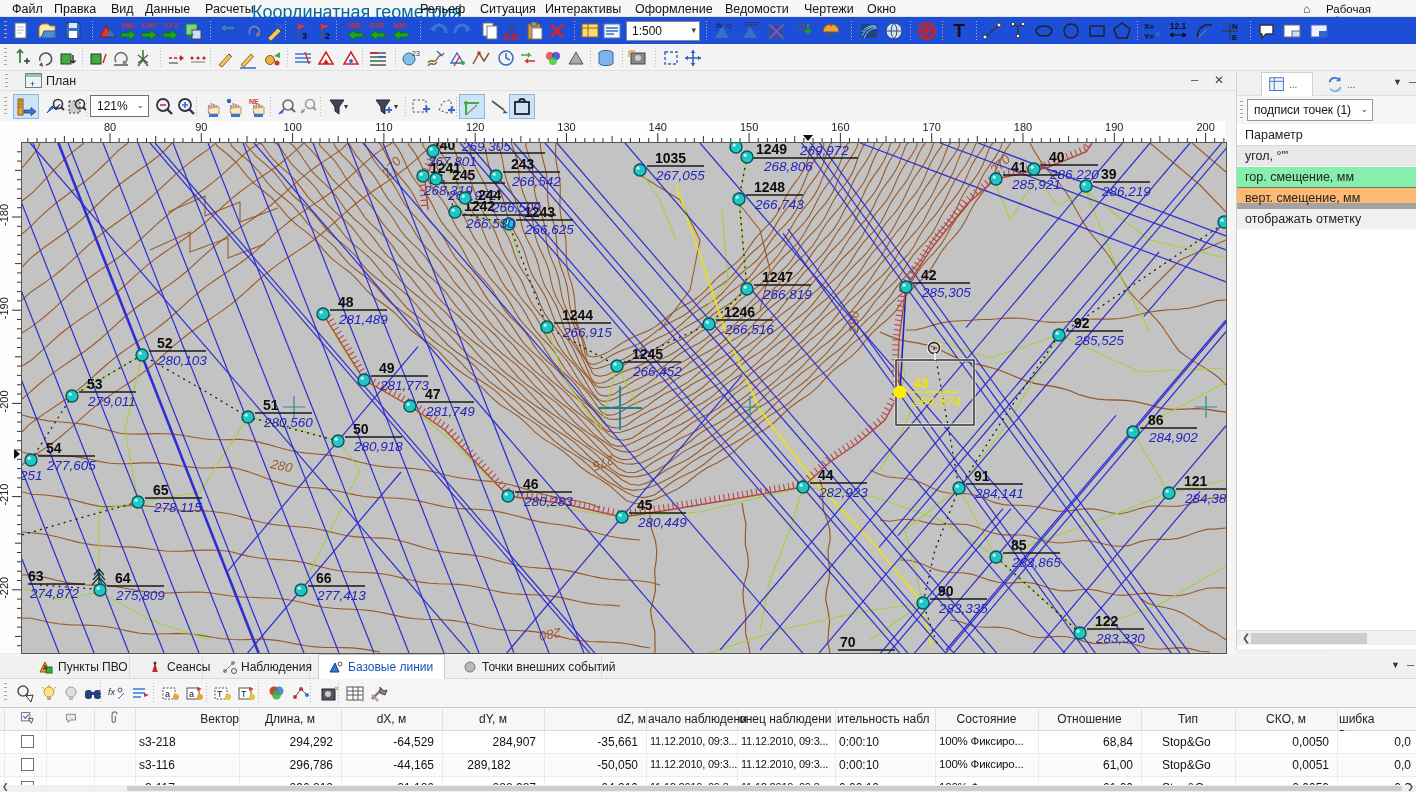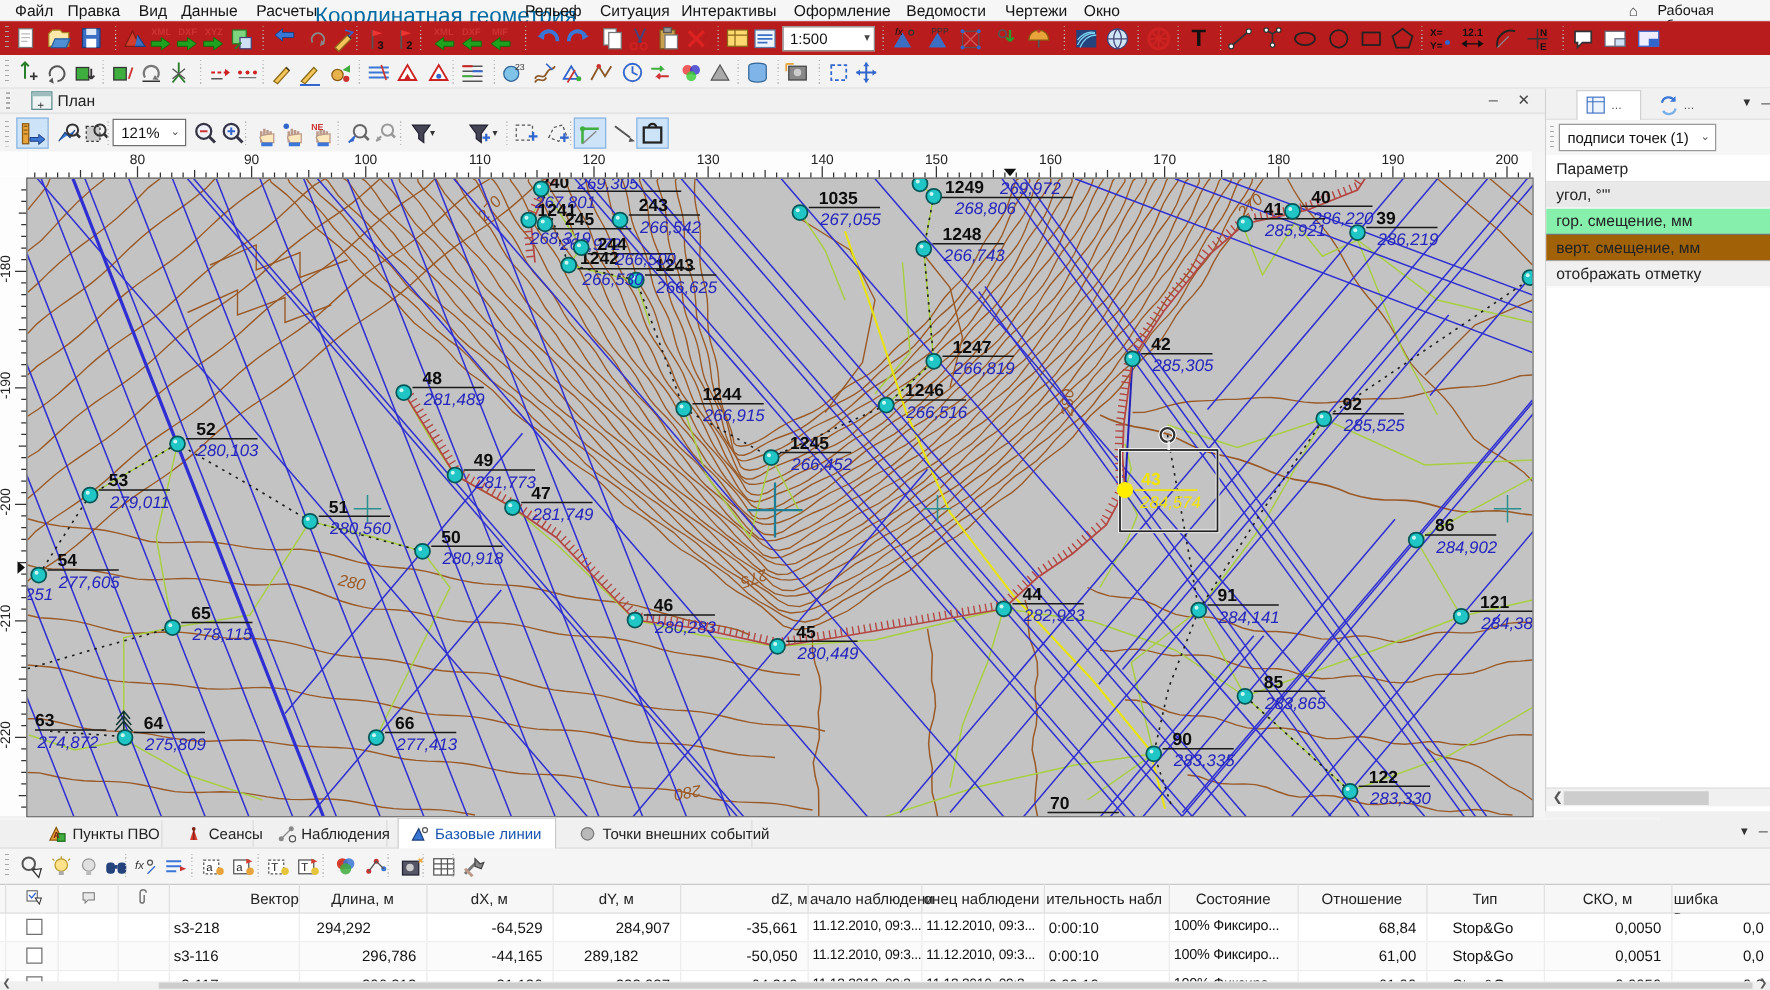--- a/index.html
+++ b/index.html
@@ -18,21 +18,21 @@
     <div class="abs" style="left:420px;top:2px;font-size:12.5px;color:#141414">Рельеф</div>
     <div class="abs" style="left:480px;top:2px;font-size:12.5px;color:#141414">Ситуация</div>
     <div class="abs" style="left:545px;top:2px;font-size:12.5px;color:#141414">Интерактивы</div>
     <div class="abs" style="left:635px;top:2px;font-size:12.5px;color:#141414">Оформление</div>
     <div class="abs" style="left:725px;top:2px;font-size:12.5px;color:#141414">Ведомости</div>
     <div class="abs" style="left:804px;top:2px;font-size:12.5px;color:#141414">Чертежи</div>
     <div class="abs" style="left:867px;top:2px;font-size:12.5px;color:#141414">Окно</div>
     <div class="abs" style="left:1303px;top:2px;font-size:12px;color:#333">⌂</div>
     <div class="abs" style="left:1326px;top:3px;font-size:11.5px;color:#141414">Рабочая область<span style="font-size:8px">▾</span></div>
   </div>
-<div class="abs" style="left:0;top:17px;width:1416px;height:27px;background:#b91c1c">
+<div class="abs" style="left:0;top:17px;width:1416px;height:27px;background:#1d4ed8">
     <div class="grip" style="left:4px;top:4px;height:19px"></div>
     <svg class="abs" style="left:10px;top:3px" width="22" height="22" viewBox="0 0 22 22">
       <rect x="5" y="3" width="11" height="15" fill="#fff" stroke="#777"></rect>
       <path d="M7 7h7M7 10h7M7 13h5" stroke="#bbb" stroke-width="1"></path>
     </svg>
     <svg class="abs" style="left:36px;top:3px" width="22" height="22" viewBox="0 0 22 22">
       <path d="M3 7l3-3h6l2 2h5v11H3z" fill="#ffe9a8" stroke="#a98326"></path>
       <path d="M5 18l3-7h12l-3 7z" fill="#4f8fd4" stroke="#2a5c9e"></path>
     </svg>
     <svg class="abs" style="left:62px;top:3px" width="22" height="22" viewBox="0 0 22 22">
@@ -913,21 +913,21 @@
     </div>
     <div class="abs" style="left:0;top:53px;width:180px;height:22px;background:#fff;border-bottom:1px solid #d9d9d9">
       <span style="position:absolute;left:8px;top:4px;font-size:12.5px;color:#222">Параметр</span>
     </div>
     <div class="abs" style="left:0;top:75px;width:180px;height:21px;background:#e9e9e9;border-bottom:1px solid #fbfbfb">
       <span style="position:absolute;left:8px;top:3px;font-size:12.5px;color:#222">угол, °'"</span>
     </div>
     <div class="abs" style="left:0;top:96px;width:180px;height:21px;background:#86efac;border-bottom:1px solid #737373">
       <span style="position:absolute;left:8px;top:3px;font-size:12.5px;color:#222">гор. смещение, мм</span>
     </div>
-    <div class="abs" style="left:0;top:117px;width:180px;height:21px;background:#a16207;border-bottom:1px solid #a3a3a3">
+    <div class="abs" style="left:0;top:117px;width:180px;height:21px;background:#fdba74;border-bottom:6px solid #a3a3a3">
       <span style="position:absolute;left:8px;top:3px;font-size:12.5px;color:#222">верт. смещение, мм</span>
     </div>
     <div class="abs" style="left:0;top:138px;width:180px;height:21px;background:#f0f0f0;border-bottom:1px solid #fbfbfb">
       <span style="position:absolute;left:8px;top:3px;font-size:12.5px;color:#222">отображать отметку</span>
     </div>
     <div class="abs" style="left:0;top:559px;width:180px;height:15px;background:#f0f0f0;border-top:1px solid #e0e0e0">
       <span style="position:absolute;left:5px;top:1px;font-size:10px;color:#555">❮</span>
       <div class="abs" style="left:14px;top:2px;width:116px;height:11px;background:#cdcdcd"></div>
     </div>
   </div>
@@ -1105,21 +1105,21 @@
       <div class="abs" style="left:646px;top:0;width:1px;height:23px;background:#ececec"></div>
       <div class="abs" style="left:737px;top:0;width:1px;height:23px;background:#ececec"></div>
       <div class="abs" style="left:835px;top:0;width:1px;height:23px;background:#ececec"></div>
       <div class="abs" style="left:935px;top:0;width:1px;height:23px;background:#ececec"></div>
       <div class="abs" style="left:1038px;top:0;width:1px;height:23px;background:#ececec"></div>
       <div class="abs" style="left:1141px;top:0;width:1px;height:23px;background:#ececec"></div>
       <div class="abs" style="left:1235px;top:0;width:1px;height:23px;background:#ececec"></div>
       <div class="abs" style="left:1337px;top:0;width:1px;height:23px;background:#ececec"></div>
       <div class="abs" style="left:21px;top:4px;width:13px;height:13px;background:#fff;border:1px solid #707070"></div>
       <div class="abs" style="left:139px;top:4px;font-size:12px;color:#111">s3-218</div>
-      <div class="abs" style="left:228px;top:4px;width:94px;text-align:center;font-size:12px;color:#111">294,292</div>
+      <div class="abs" style="left:239px;top:4px;width:94px;text-align:right;font-size:12px;color:#111">294,292</div>
       <div class="abs" style="left:341px;top:4px;width:93px;text-align:right;font-size:12px;color:#111">-64,529</div>
       <div class="abs" style="left:442px;top:4px;width:94px;text-align:right;font-size:12px;color:#111">284,907</div>
       <div class="abs" style="left:544px;top:4px;width:94px;text-align:right;font-size:12px;color:#111">-35,661</div>
       <div class="abs" style="left:650px;top:4px;width:87px;overflow:hidden;white-space:nowrap;font-size:11px;letter-spacing:-0.2px;color:#111">11.12.2010, 09:3...</div>
       <div class="abs" style="left:741px;top:4px;width:93px;overflow:hidden;white-space:nowrap;font-size:11px;letter-spacing:-0.2px;color:#111">11.12.2010, 09:3...</div>
       <div class="abs" style="left:839px;top:4px;font-size:12px;color:#111">0:00:10</div>
       <div class="abs" style="left:939px;top:4px;width:97px;overflow:hidden;white-space:nowrap;font-size:11.5px;letter-spacing:-0.2px;color:#111">100% Фиксиро...</div>
       <div class="abs" style="left:1038px;top:4px;width:95px;text-align:right;font-size:12px;color:#111">68,84</div>
       <div class="abs" style="left:1162px;top:4px;font-size:12px;color:#111">Stop&amp;Go</div>
       <div class="abs" style="left:1235px;top:4px;width:94px;text-align:right;font-size:12px;color:#111">0,0050</div>

